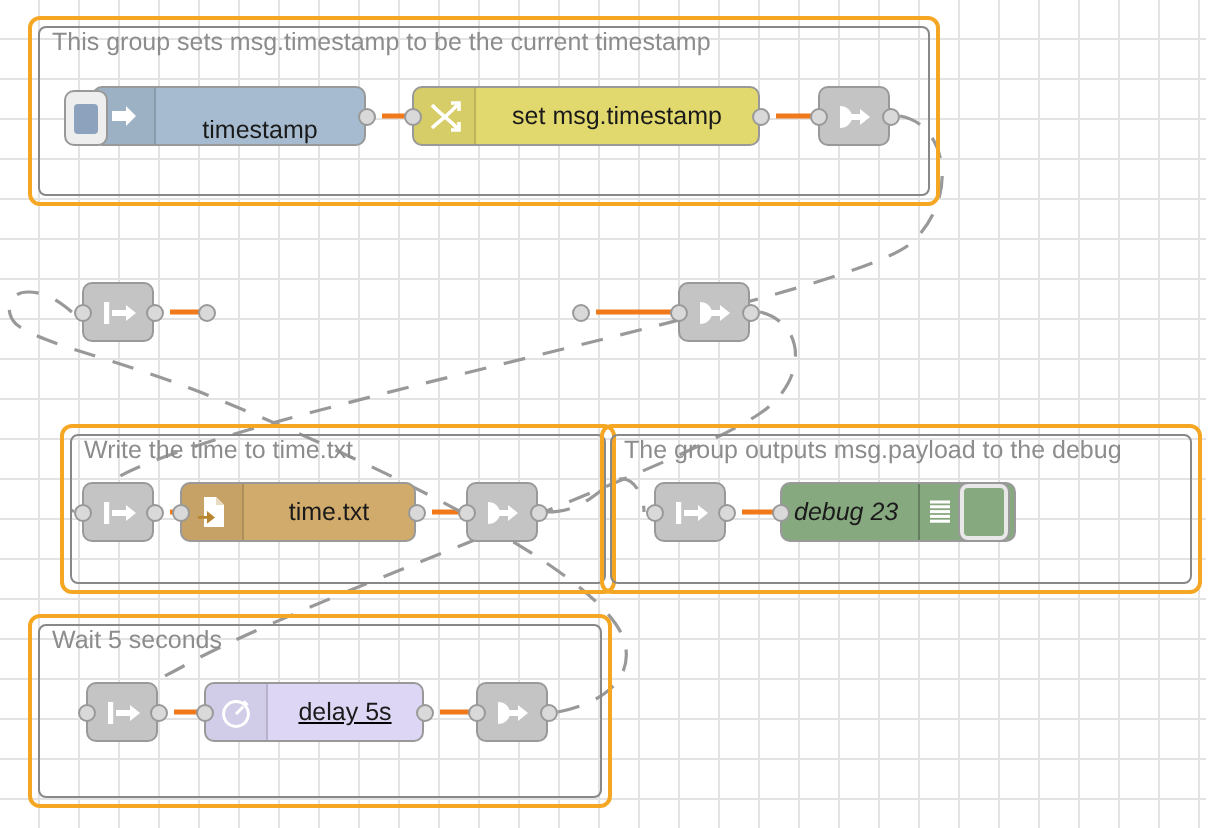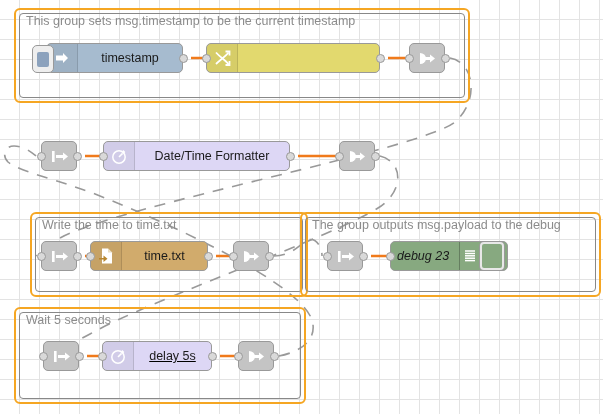--- a/index.html
+++ b/index.html
@@ -54,21 +54,21 @@
     display:flex;align-items:center;justify-content:center;
     background:rgba(0,0,0,0.05);
     border-right:1px solid rgba(0,0,0,0.12);
     flex:0 0 30px;
   }
   .node .nlabel{
     flex:1;padding:0 10px;
     font-size:12.5px;color:#1a1a1a;
     white-space:nowrap;text-align:center;
   }
-  .node.inject{background:#a6bbcf;}
+  .node.inject{background:#a6bbcf;align-items:flex-end;}
   .node.change{background:#e2d96e;}
   .node.moment{background:#ddd7f5;}
   .node.file{background:#d1ab6c;}
   .node.debug{background:#87a980;}
   .node.link{background:#c4c4c4;width:36px;justify-content:center;}
   .node.link .nicon{background:transparent;border-right:none;width:100%;flex:1;}
 
   
   .inject-btn{
     position:absolute;left:-14px;top:2px;
@@ -165,20 +165,21 @@
 
   <div class="node change" style="left:206px;top:43px;width:174px;">
     <div class="nicon">
       <svg class="ic" width="17" height="17" viewBox="0 0 17 17">
         <path d="M2 2.5 C6 7, 11 10, 14.5 14" stroke="#fff" stroke-width="1.8" fill="none"></path>
         <path d="M14.5 2.5 C11 7, 6 10, 2 14" stroke="#fff" stroke-width="1.8" fill="none"></path>
         <path d="M11.5 1.5 h4 v4" stroke="#fff" stroke-width="1.8" fill="none"></path>
         <path d="M11.5 15 h4 v-4" stroke="#fff" stroke-width="1.8" fill="none"></path>
       </svg>
     </div>
+    <div class="nlabel">set msg.timestamp</div>
   </div>
   <div class="port" style="left:202px;top:54px;"></div>
   <div class="port" style="left:376px;top:54px;"></div>
 
   <div class="node link" style="left:409px;top:43px;width:36px;">
     <div class="nicon">
       <svg class="ic" width="19" height="17" viewBox="0 0 19 17">
         <path d="M2 3 a6 5.5 0 0 1 0 11 z" fill="#ffffff"></path>
         <path d="M5 7 h7 V4.5 l5 4 -5 4 V10 H5 z" fill="#ffffff"></path>
       </svg>
@@ -191,30 +192,20 @@
     <div class="nicon">
       <svg class="ic" width="19" height="17" viewBox="0 0 19 17">
         <rect x="2" y="3" width="2.6" height="11" fill="#ffffff"></rect>
         <path d="M6 7 h7 V4.5 l5 4 -5 4 V10 H6 z" fill="#ffffff"></path>
       </svg>
     </div>
   </div>
   <div class="port" style="left:37px;top:152px;"></div>
   <div class="port" style="left:73px;top:152px;"></div>
 
-  <div class="node moment" style="left:103px;top:141px;width:187px;">
-    <div class="nicon">
-      <svg class="ic" width="18" height="18" viewBox="0 0 18 18">
-        <circle cx="9" cy="10" r="6.2" stroke="#ffffff" stroke-width="1.5" fill="none"></circle>
-        <path d="M9 10 L12.6 6.4" stroke="#ffffff" stroke-width="1.5"></path>
-        <path d="M12.8 3.6 l2 2" stroke="#ffffff" stroke-width="1.5"></path>
-      </svg>
-    </div>
-    <div class="nlabel">Date/Time Formatter</div>
-  </div>
   <div class="port" style="left:99px;top:152px;"></div>
   <div class="port" style="left:286px;top:152px;"></div>
 
   <div class="node link" style="left:339px;top:141px;width:36px;">
     <div class="nicon">
       <svg class="ic" width="19" height="17" viewBox="0 0 19 17">
         <path d="M2 3 a6 5.5 0 0 1 0 11 z" fill="#ffffff"></path>
         <path d="M5 7 h7 V4.5 l5 4 -5 4 V10 H5 z" fill="#ffffff"></path>
       </svg>
     </div>

